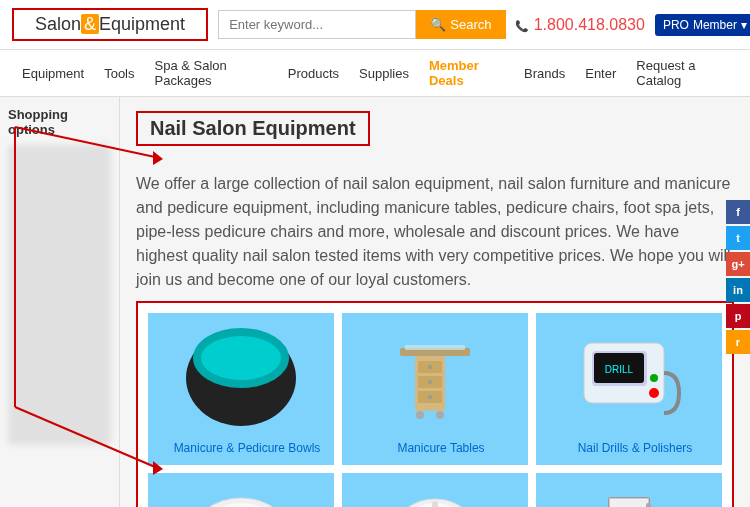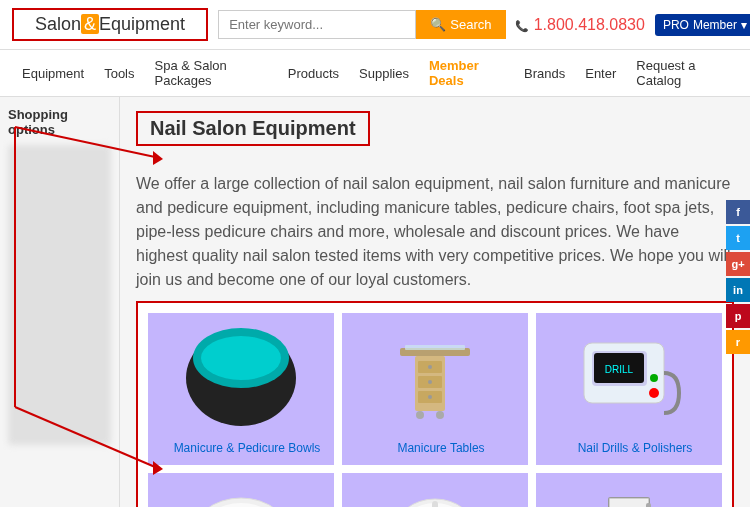--- a/index.html
+++ b/index.html
@@ -32,21 +32,21 @@
     .sidebar-blurred { filter: blur(3px); background: #e0e0e0; height: 300px; border-radius: 4px; }
 
     
     .content { flex: 1; padding: 14px 16px; position: relative; }
     .page-title { font-size: 20px; font-weight: bold; color: #333; border: 2px solid #cc0000; display: inline-block; padding: 4px 12px; margin-bottom: 26px; }
     .page-desc { font-size: 16px; color: #555; line-height: 1.5; margin-bottom: 9px; }
 
     
     .product-grid-wrapper { border: 2px solid #cc0000; padding: 10px; background: #fff; }
     .product-grid { display: grid; grid-template-columns: repeat(3, 1fr); gap: 8px; }
-    .product-card { display: flex; flex-direction: column; align-items: center; padding: 10px 8px; background: #c4b5fd; cursor: pointer; }
+    .product-card { display: flex; flex-direction: column; align-items: center; padding: 10px 8px; background: #7dd3fc; cursor: pointer; }
     .product-img { width: 150px; height: 120px; display: flex; align-items: center; justify-content: center; margin-bottom: 8px; }
     .product-name { font-size: 12px; color: #0066cc; text-align: center; text-decoration: none; padding-left: 12px; }
 
     
     .bowl-img { width: 130px; height: 110px; }
     .table-img { width: 130px; height: 110px; }
     .drill-img { width: 130px; height: 110px; }
     .dryer-img { width: 130px; height: 110px; }
     .aroma-img { width: 130px; height: 110px; }
     .cart-img { width: 130px; height: 110px; }

